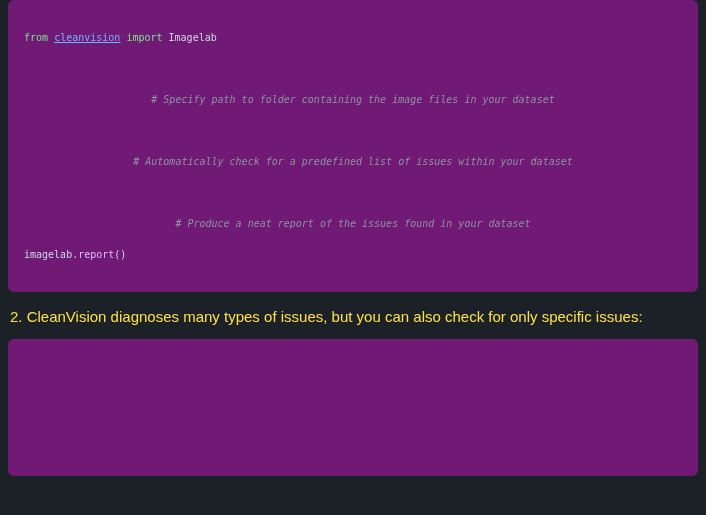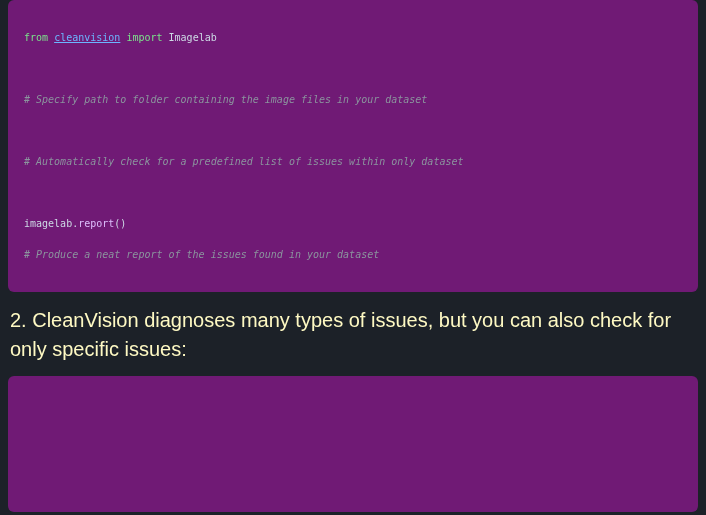--- a/index.html
+++ b/index.html
@@ -18,46 +18,46 @@
     padding: 14px 16px;
     margin: 0 8px 14px 8px;
     font-family: ui-monospace, SFMono-Regular, "SF Mono", Menlo, Consolas, monospace;
     font-size: 10px;
     line-height: 1.55;
     overflow-x: auto;
     white-space: pre;
   }
   .code-block .line { display: block; }
   .prose {
-    color: #fef9c3;
-    font-size: 20px;
+    color: #fde047;
+    font-size: 15px;
     line-height: 1.45;
     margin: 0 10px 12px 10px;
   }         
   .kf { color: #7ce38b; }         
   .im { color: #6cb6ff; text-decoration: underline; }
   .n  { color: #cdd9e5; }
   .fn { color: #dcbdfb; }
   .s  { color: #f69d50; }
-  .c  { color: #8b949e; font-style: italic; }
+  .c  { color: #8b949e; font-style: italic; text-align: center; }
   .p  { color: #cdd9e5; }
   .eq { color: #cdd9e5; }
 </style>
 </head>
 <body>
 
 <div class="code-block">
 <span class="line"><span class="kf">from</span> <span class="im">cleanvision</span> <span class="kf">import</span> <span class="n">Imagelab</span></span>
 <span class="line"> </span>
 <span class="line c"># Specify path to folder containing the image files in your dataset</span>
 <span class="line"> </span>
-<span class="line c"># Automatically check for a predefined list of issues within only dataset</span>
+<span class="line c"># Automatically check for a predefined list of issues within your dataset</span>
 <span class="line"> </span>
+<span class="line c"># Produce a neat report of the issues found in your dataset</span>
 <span class="line"><span class="n">imagelab</span><span class="p">.</span><span class="fn">report</span><span class="p">()</span></span>
-<span class="line c"># Produce a neat report of the issues found in your dataset</span>
 </div>
 
 <p class="prose">2. CleanVision diagnoses many types of issues, but you can also check for only specific issues:</p>
 
 <div class="code-block">
 
 
 
 
 

